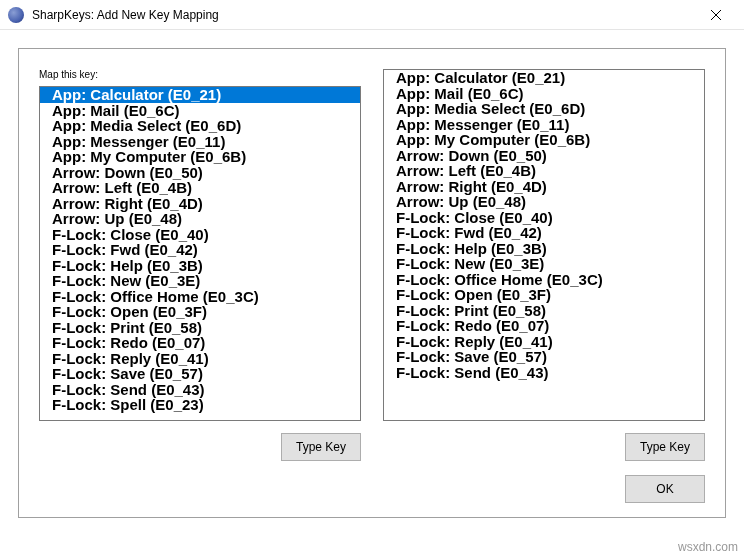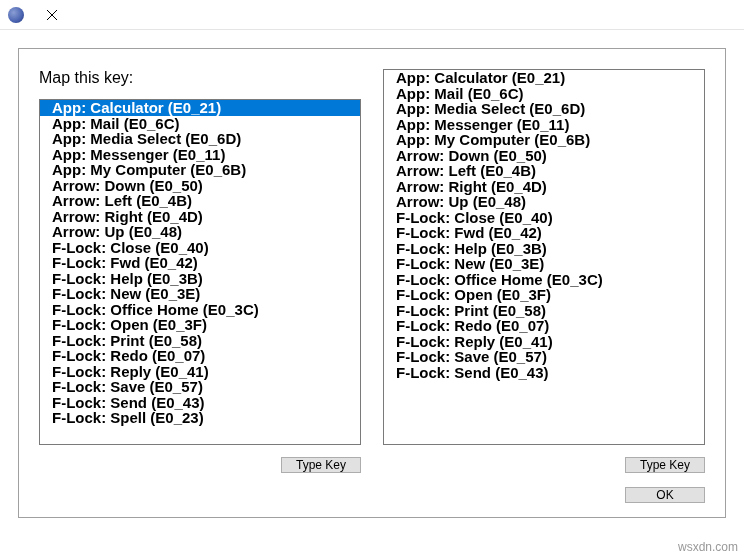--- a/index.html
+++ b/index.html
@@ -51,22 +51,22 @@
     flex: 1;
     min-height: 0;
   }
   .col {
     flex: 1;
     display: flex;
     flex-direction: column;
     min-height: 0;
   }
   .col-label {
-    margin-bottom: 12px;
-    font-size: 16px;
+    margin-bottom: 6px;
+    font-size: 10px;
   }
   .listbox {
     flex: 1;
     border: 1px solid #7a7a7a;
     background: #fff;
     overflow-y: scroll;
     min-height: 0;
   }
   .listbox-item {
     padding: 0 12px;
@@ -80,21 +80,21 @@
     background: #0078d7;
     color: #fff;
   }
   .typekey-row {
     margin-top: 12px;
     display: flex;
     justify-content: flex-end;
   }
   .btn {
     min-width: 80px;
-    height: 16px;
+    height: 28px;
     border: 1px solid #adadad;
     background: #e1e1e1;
     font-family: inherit;
     font-size: 12px;
     padding: 0 14px;
     cursor: pointer;
   }
   .footer-row {
     margin-top: 14px;
     display: flex;
@@ -116,20 +116,21 @@
     bottom: 2px;
     font-size: 12px;
     color: #999;
   }
 </style>
 </head>
 <body>
 
 <div class="titlebar">
   <div class="app-icon"></div>
+  <div class="title-text">SharpKeys: Add New Key Mapping</div>
   <div class="close-btn">
     <svg width="10" height="10" viewBox="0 0 10 10">
       <line x1="0" y1="0" x2="10" y2="10" stroke="#000" stroke-width="1"></line>
       <line x1="10" y1="0" x2="0" y2="10" stroke="#000" stroke-width="1"></line>
     </svg>
   </div>
 </div>
 
 <div class="dialog-body">
   <div class="content-frame">

